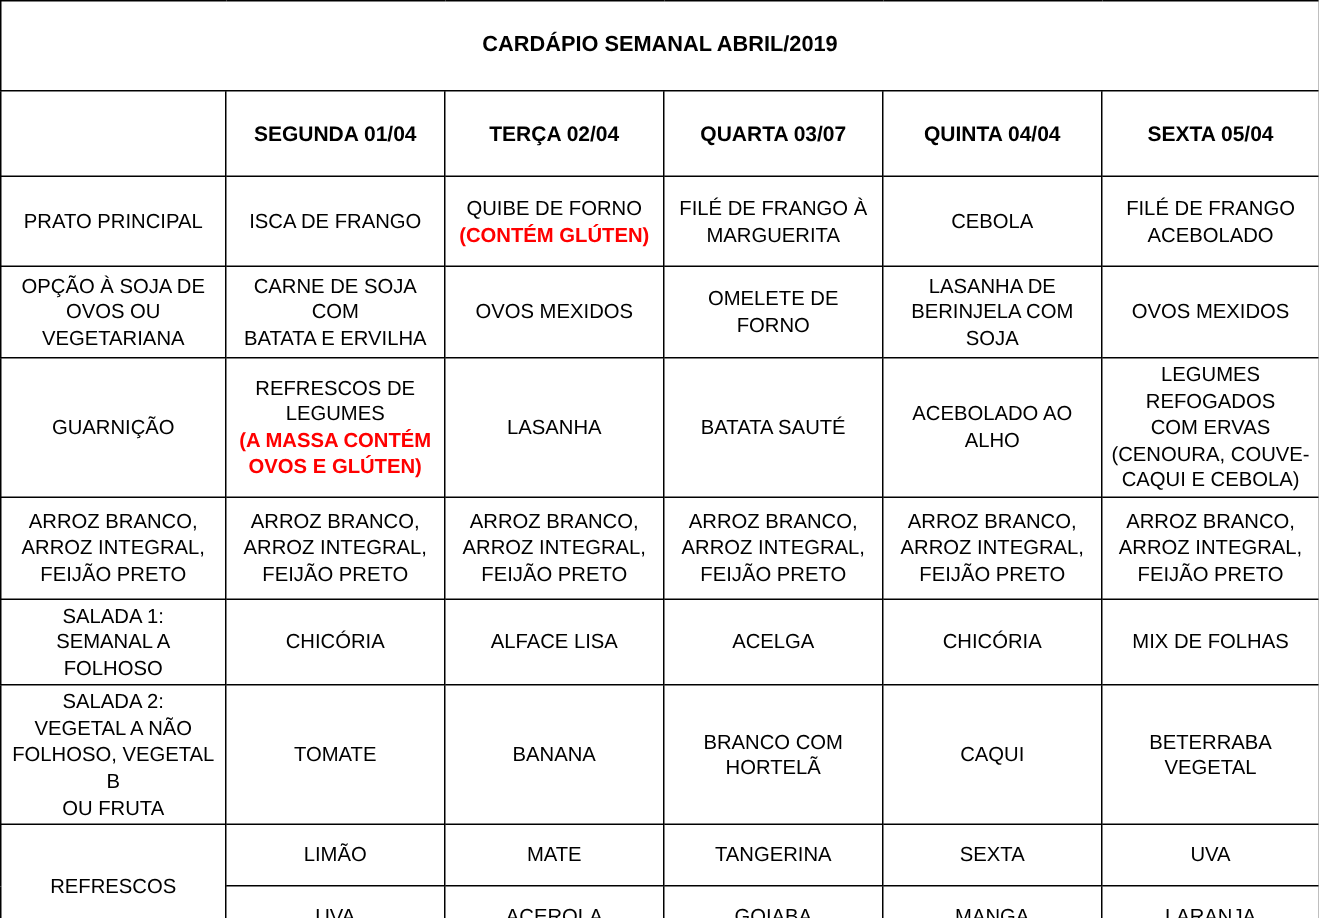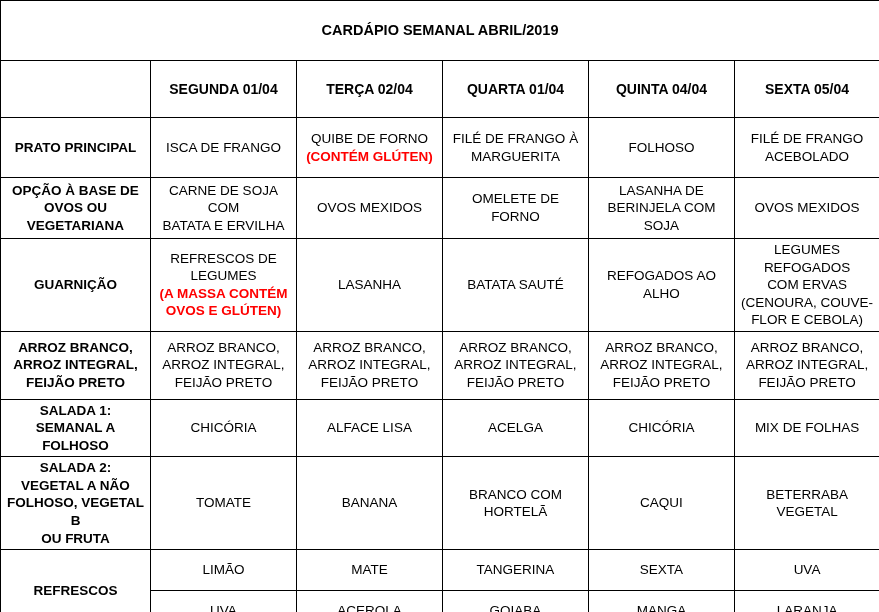--- a/index.html
+++ b/index.html
@@ -28,21 +28,21 @@
   tr.r-opcao    { height: 61px; }
   tr.r-guarnicao{ height: 84px; }
   tr.r-arroz    { height: 68px; padding-left: 44px; }
   tr.r-salada1  { height: 53px; }
   tr.r-salada2  { height: 87px; }
   tr.r-ref1     { height: 41px; }
   tr.r-ref2     { height: 41px; }
 
   td.title  { font-weight: bold; font-size: 14.5px; }
   td.day    { font-weight: bold; font-size: 14px; }
-  td.label  { font-weight: bold; font-size: 13.5px; }
+  td.label  { font-weight: normal; font-size: 13.5px; }
   td.cell   { font-size: 13.5px; }
   span.main { display: block; white-space: pre-line; }
   span.warn {
     display: block; white-space: pre-line;
     color: var(--warning-red); font-weight: bold;
   }
 </style>
 </head>
 <body>
 
@@ -59,61 +59,61 @@
 
     <tbody>
         <tr class="title-row">
       <td class="title" colspan="6">CARDÁPIO SEMANAL ABRIL/2019</td>
     </tr>
 
     <tr class="header-row">
       <td></td>
       <td class="day">SEGUNDA 01/04</td>
       <td class="day">TERÇA 02/04</td>
-      <td class="day">QUARTA 01/04</td>
+      <td class="day">QUARTA 03/07</td>
       <td class="day">QUINTA 04/04</td>
       <td class="day">SEXTA 05/04</td>
     </tr>
 
     <tr class="r-prato">
       <td class="label">PRATO PRINCIPAL</td>
       <td class="cell"><span class="main">ISCA DE FRANGO</span><span class="warn"></span></td>
       <td class="cell"><span class="main">QUIBE DE FORNO</span><span class="warn">(CONTÉM GLÚTEN)</span></td>
       <td class="cell"><span class="main">FILÉ DE FRANGO À
 MARGUERITA</span><span class="warn"></span></td>
-      <td class="cell"><span class="main">FOLHOSO</span><span class="warn"></span></td>
+      <td class="cell"><span class="main">CEBOLA</span><span class="warn"></span></td>
       <td class="cell"><span class="main">FILÉ DE FRANGO
 ACEBOLADO</span><span class="warn"></span></td>
     </tr>
 
     <tr class="r-opcao">
-      <td class="label">OPÇÃO À BASE DE
+      <td class="label">OPÇÃO À SOJA DE
 OVOS OU
 VEGETARIANA</td>
       <td class="cell"><span class="main">CARNE DE SOJA COM
 BATATA E ERVILHA</span><span class="warn"></span></td>
       <td class="cell"><span class="main">OVOS MEXIDOS</span><span class="warn"></span></td>
       <td class="cell"><span class="main">OMELETE DE FORNO</span><span class="warn"></span></td>
       <td class="cell"><span class="main">LASANHA DE
 BERINJELA COM SOJA</span><span class="warn"></span></td>
       <td class="cell"><span class="main">OVOS MEXIDOS</span><span class="warn"></span></td>
     </tr>
 
     <tr class="r-guarnicao">
       <td class="label">GUARNIÇÃO</td>
       <td class="cell"><span class="main">REFRESCOS DE
 LEGUMES</span><span class="warn">(A MASSA CONTÉM
 OVOS E GLÚTEN)</span></td>
       <td class="cell"><span class="main">LASANHA</span><span class="warn"></span></td>
       <td class="cell"><span class="main">BATATA SAUTÉ</span><span class="warn"></span></td>
-      <td class="cell"><span class="main">REFOGADOS AO ALHO</span><span class="warn"></span></td>
+      <td class="cell"><span class="main">ACEBOLADO AO ALHO</span><span class="warn"></span></td>
       <td class="cell"><span class="main">LEGUMES REFOGADOS
 COM ERVAS
 (CENOURA, COUVE-
-FLOR E CEBOLA)</span><span class="warn"></span></td>
+CAQUI E CEBOLA)</span><span class="warn"></span></td>
     </tr>
 
     <tr class="r-arroz">
       <td class="label">ARROZ BRANCO,
 ARROZ INTEGRAL,
 FEIJÃO PRETO</td>
       <td class="cell"><span class="main">ARROZ BRANCO,
 ARROZ INTEGRAL,
 FEIJÃO PRETO</span></td>
       <td class="cell"><span class="main">ARROZ BRANCO,

